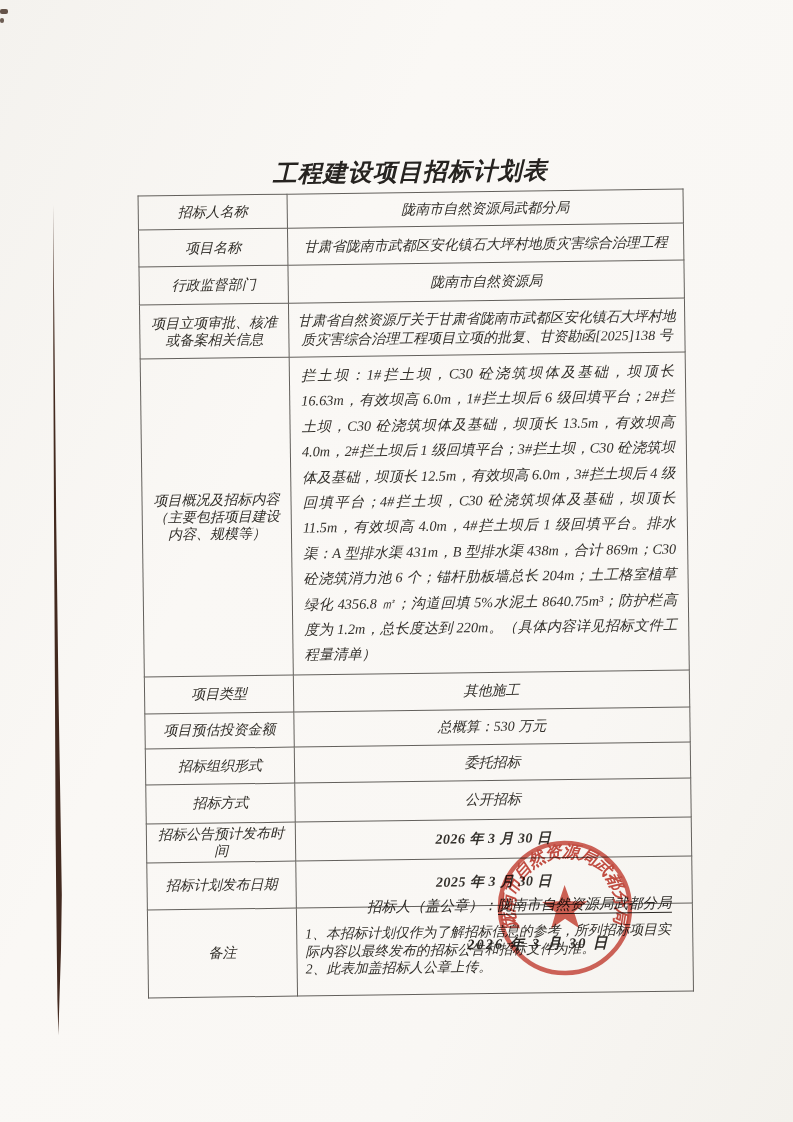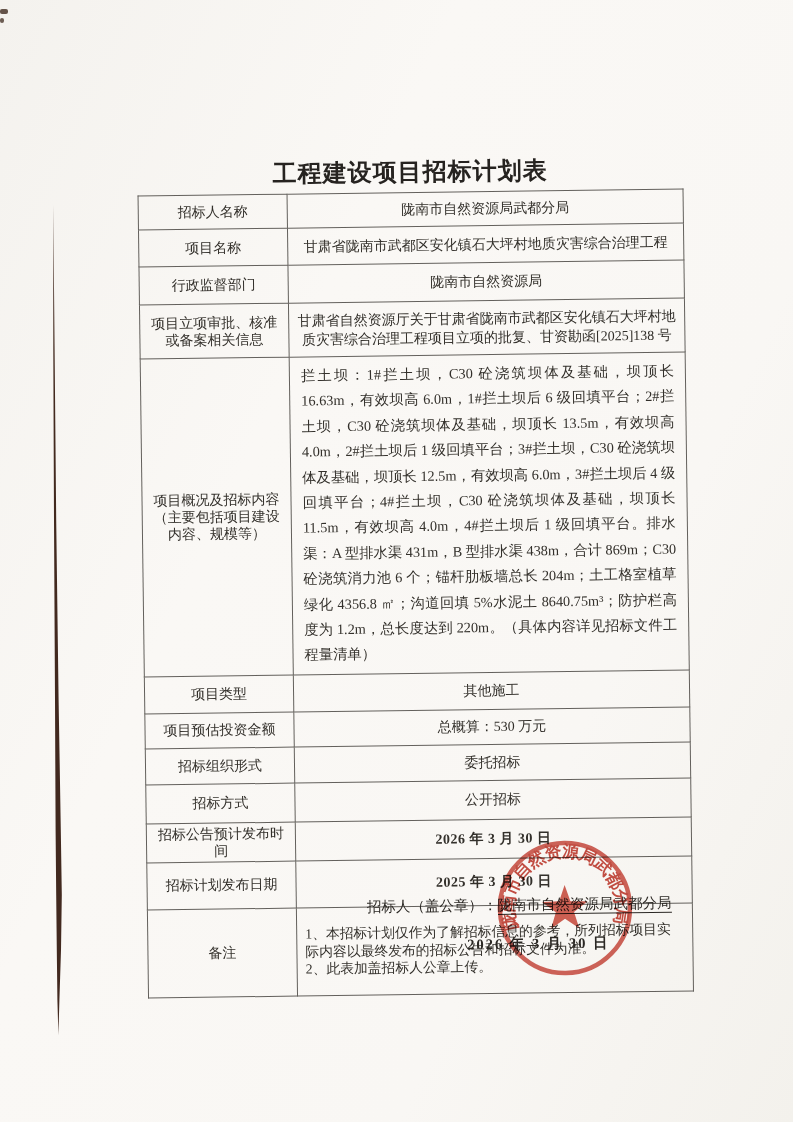--- a/index.html
+++ b/index.html
@@ -1,19 +1,19 @@
 <!DOCTYPE html>
 <html><head>
 <meta charset="utf-8">
 <style>
   html,body{margin:0;padding:0;}
   body{width:793px;height:1122px;overflow:hidden;
        font-family:"Liberation Serif","DejaVu Serif",serif;color:#2f2c28;}
   .page{position:relative;width:793px;height:1122px;overflow:hidden;
-        background:linear-gradient(115deg,#f4f2ee 0%,#faf8f5 35%,#f9f7f4 70%,#f3f1ec 100%);}
+        background:linear-gradient(115deg,#f4f2ee 0%,#faf8f5 35%,#f9f7f4 70%,#f3f1ec 100%);font-style:italic;}
   .sheet{position:absolute;left:0;top:0;width:793px;height:1122px;
          transform:rotate(-0.75deg);transform-origin:415px 535px;}
   .doc-title{position:absolute;left:142px;top:156px;width:546px;
              text-align:center;font-size:24px;font-weight:bold;letter-spacing:1px;color:#262320;}
   .plan-table{position:absolute;left:142px;top:192px;width:546px;
               border-collapse:collapse;table-layout:fixed;font-size:14px;color:#33302b;}
   .plan-table td{border:1px solid #63605c;vertical-align:middle;padding:2px 6px;}
   .plan-table .c-label{width:138px;text-align:center;line-height:17px;padding:2px 5px;}
   .plan-table .c-value{text-align:center;line-height:19px;}
   .plan-table .a-justify{text-align:justify;text-align-last:left;

